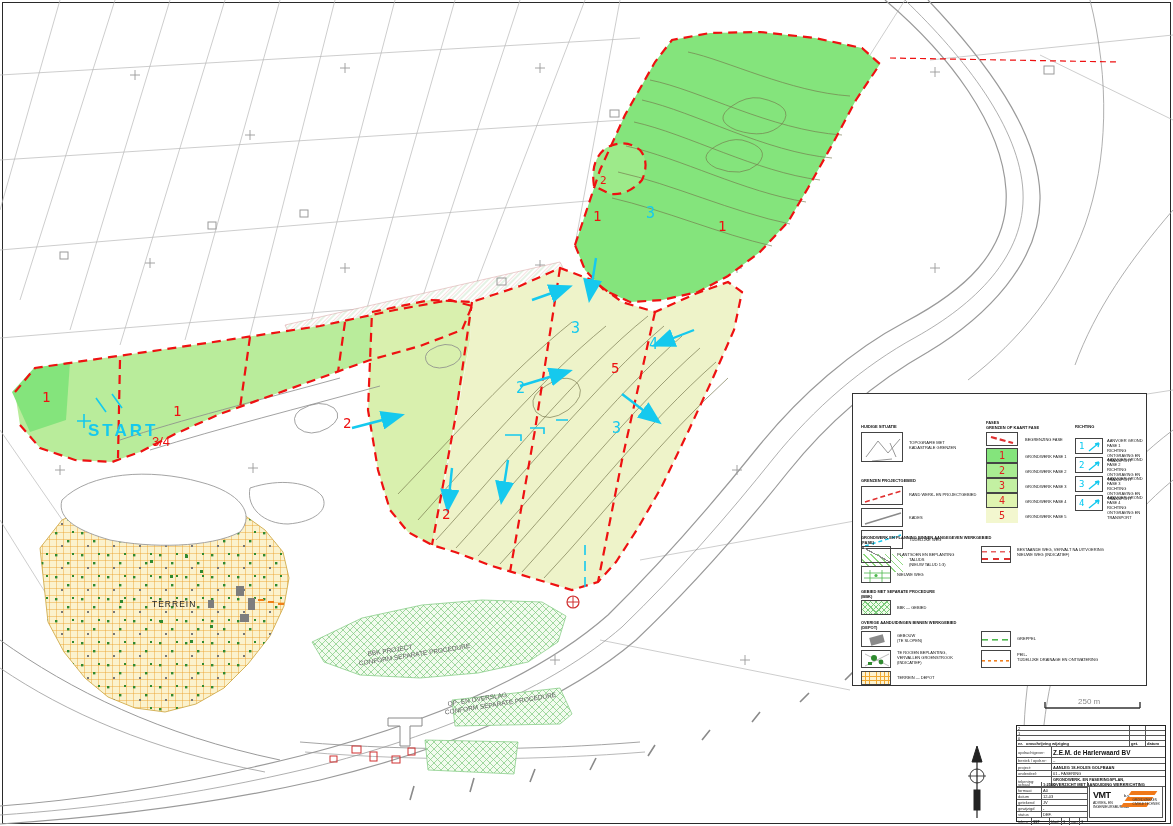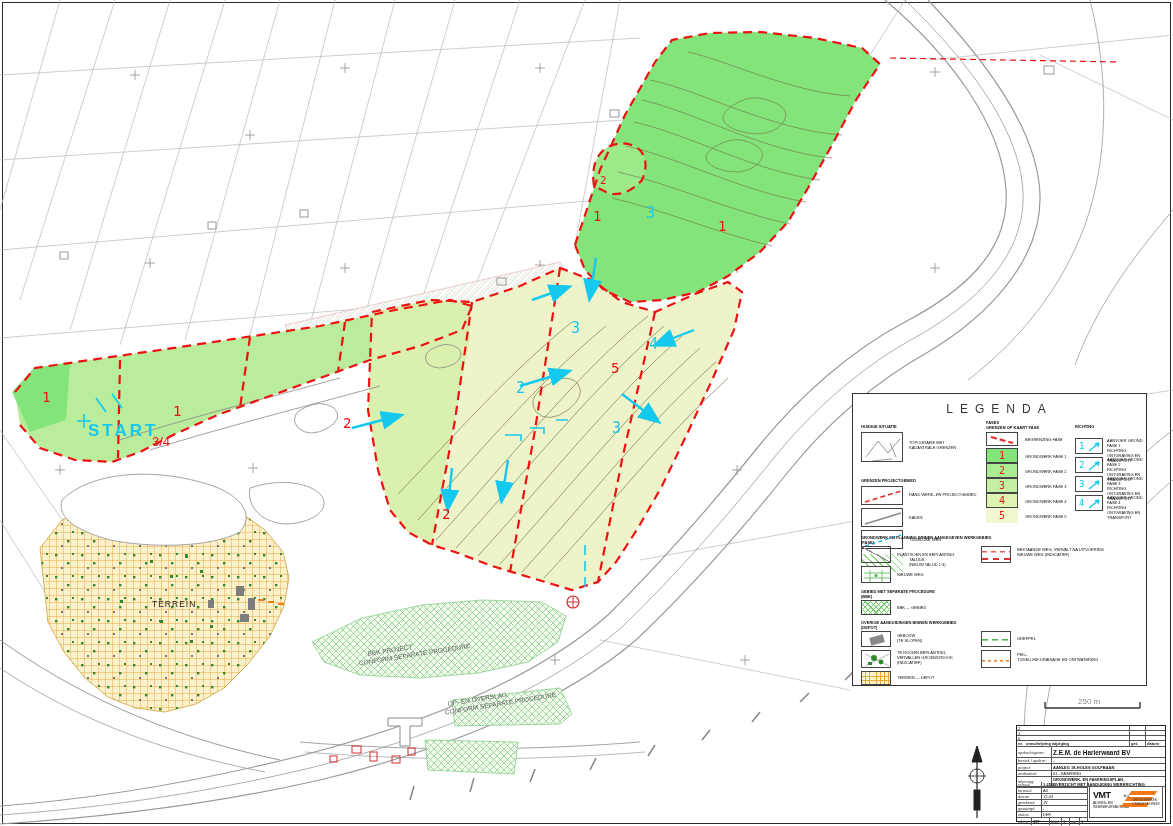--- a/index.html
+++ b/index.html
@@ -341,21 +341,20 @@
 
     <g>
       <line x1="1045" y1="708" x2="1140" y2="708" stroke="#333" stroke-width="1.4"></line>
       <line x1="1045" y1="708" x2="1045" y2="702" stroke="#333" stroke-width="1.4"></line>
       <line x1="1140" y1="708" x2="1140" y2="702" stroke="#333" stroke-width="1.4"></line>
       <text x="1078" y="704" font-size="8" fill="#8a8a8a">250 m</text>
     </g>
   </svg>
 
   <div class="legend">
-    <div class="lg-title">LEGENDA</div>
 
     <div class="tiny tinyb" style="left:8px;top:30px;">HUIDIGE SITUATIE</div>
     <div class="sw" style="left:8px;top:38px;width:42px;height:30px;">
       <svg width="42" height="30">
           <path d="M4 24 L16 8 L26 20 L38 6 M10 28 L30 26 M28 10 l6 14" stroke="#999" fill="none" stroke-width="1"></path>
         </svg>
     </div>
     <div class="tiny" style="left:56px;top:46px;width:70px;">TOPOGRAFIE MET
 KADASTRALE GRENZEN</div>
 

